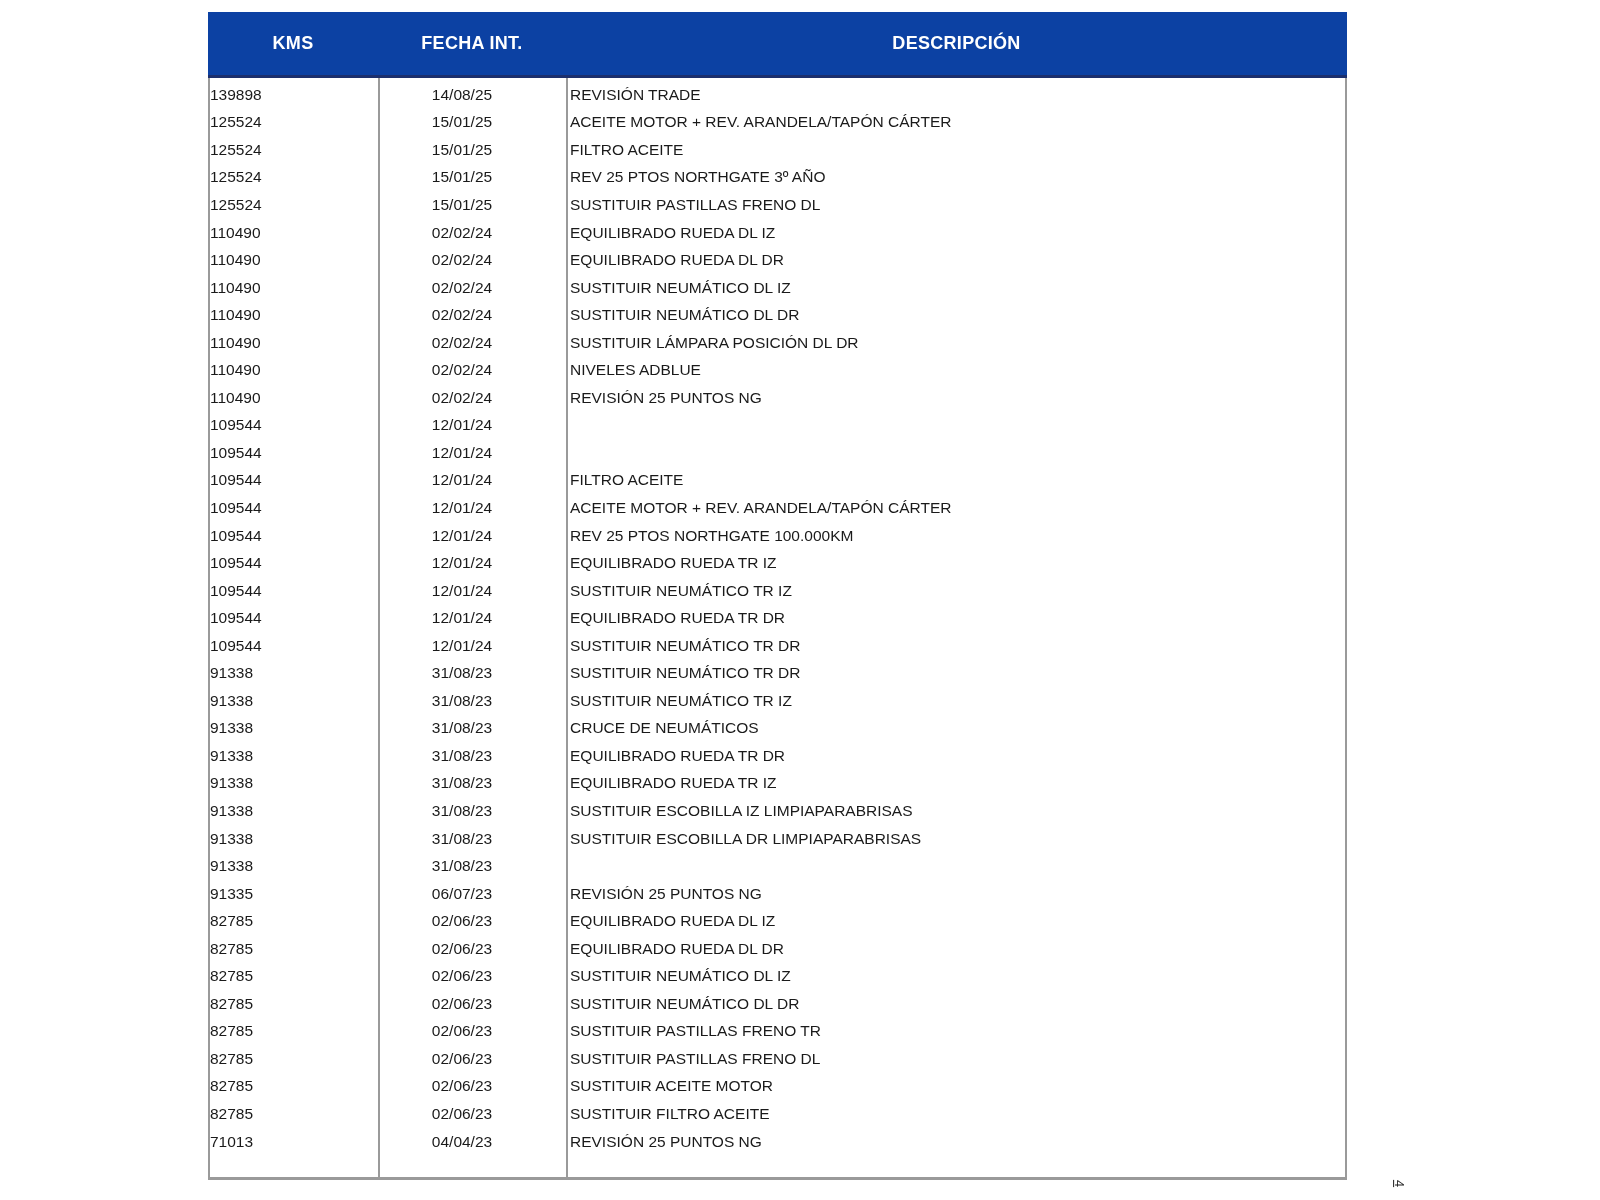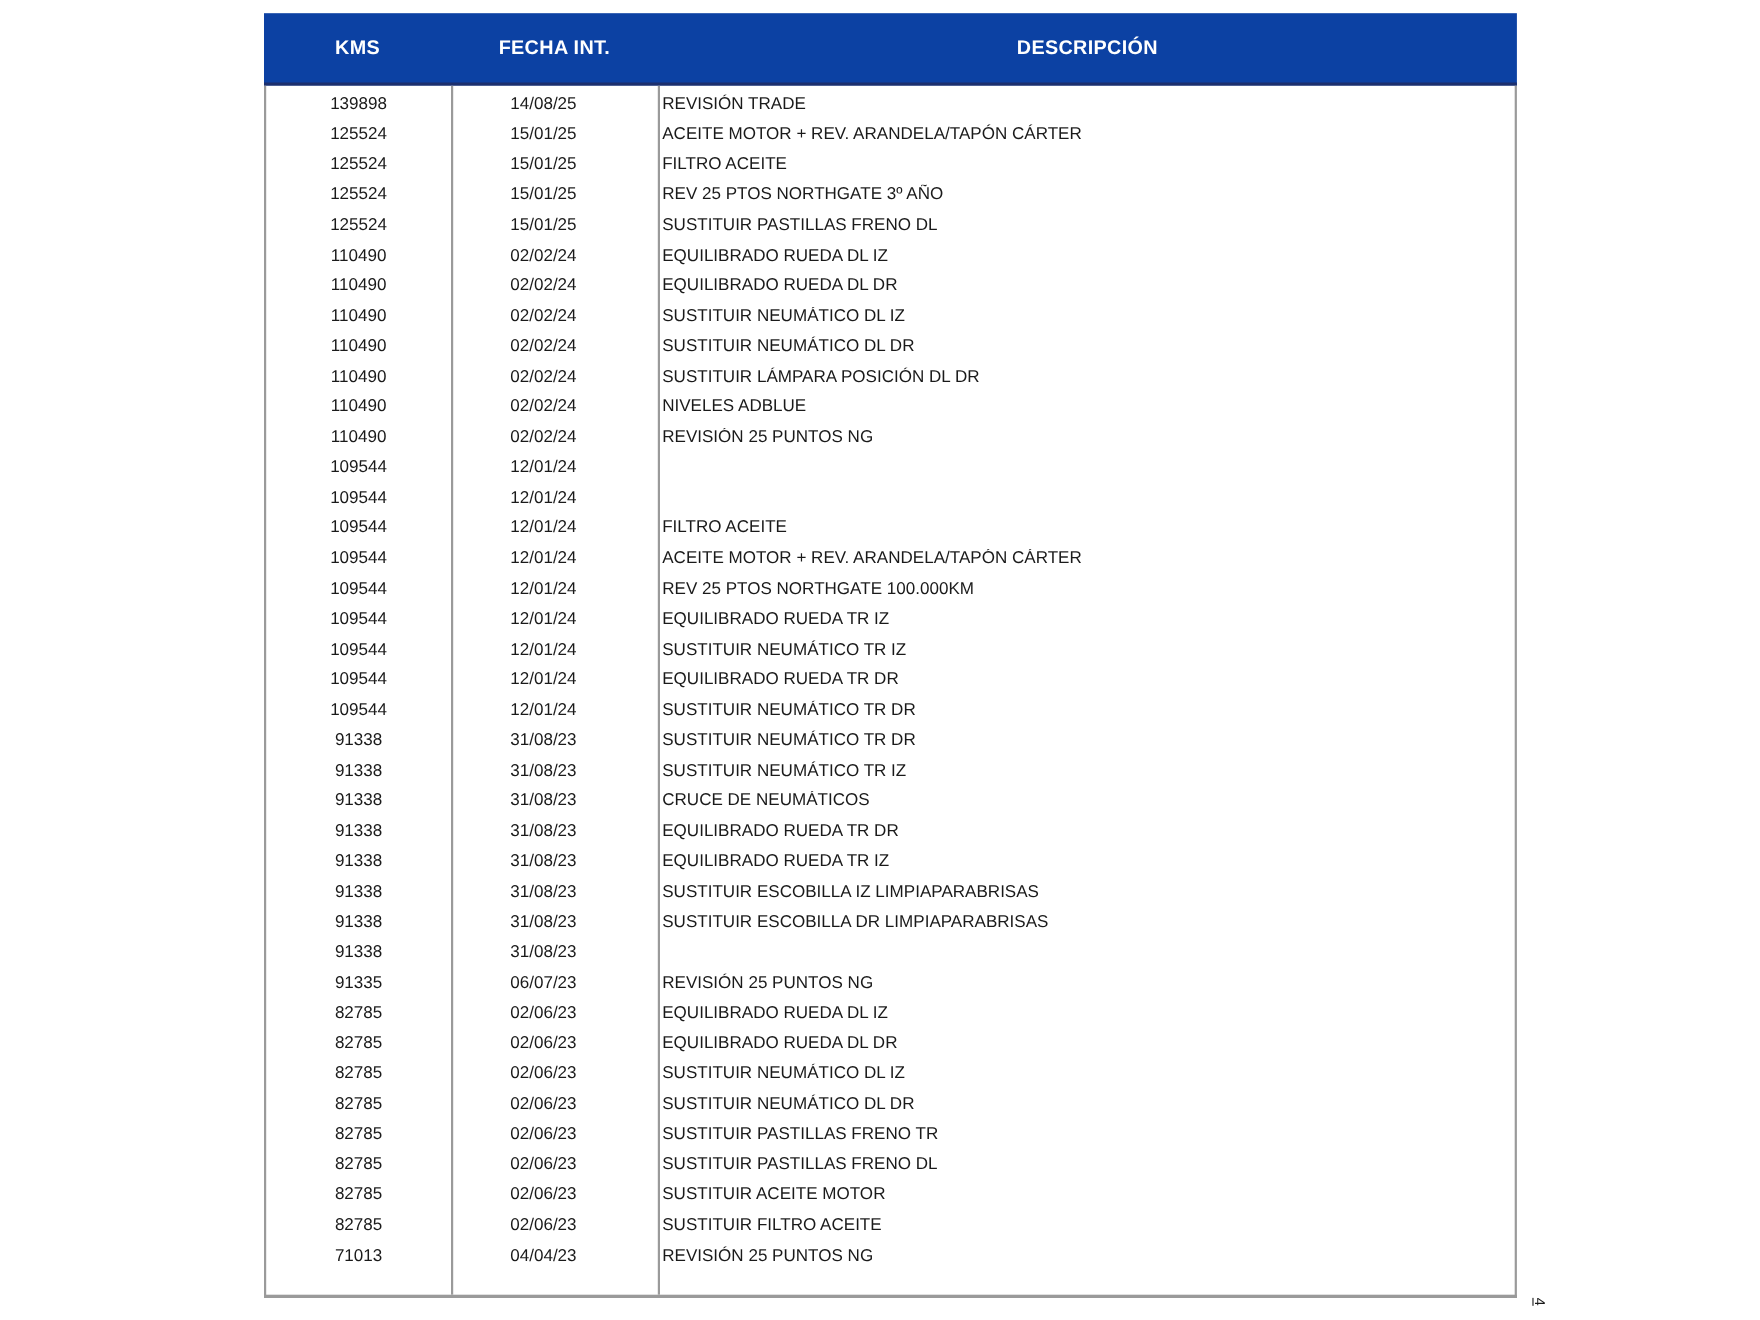--- a/index.html
+++ b/index.html
@@ -7,42 +7,42 @@
     --header-border:#1c2f6d;
     --table-border:#9a9a9a;
     --text:#1a1a1a;
     --header-text:#ffffff;
   }
   *{margin:0;padding:0;box-sizing:border-box;}
   html,body{width:1600px;height:1200px;background:#ffffff;overflow:hidden;
     font-family:"Liberation Sans","DejaVu Sans",sans-serif;color:var(--text);}
   .page{position:relative;width:1600px;height:1200px;background:#ffffff;}
 
-  .table-wrap{position:absolute;left:240px;top:12px;width:1139px;}
+  .table-wrap{position:absolute;left:208px;top:12px;width:1139px;}
 
   .thead{display:flex;height:66px;background:var(--header-bg);
     border-bottom:3px solid var(--header-border);align-items:center;}
   .th{color:var(--header-text);font-weight:bold;font-size:18px;text-align:center;
     letter-spacing:0.3px;}
   .th.c-kms{width:170px;}
   .th.c-fecha{width:188px;}
   .th.c-desc{flex:1;}
 
   .tbody{position:relative;height:1102px;background:#ffffff;
     border-left:2px solid var(--table-border);
     border-right:2px solid var(--table-border);
     border-bottom:3px solid var(--table-border);
     padding-top:3px;}
   .col-divider{position:absolute;top:0;bottom:0;width:2px;background:var(--table-border);}
   .col-divider.d1{left:168px;}
   .col-divider.d2{left:356px;}
 
   .row{display:flex;height:27.55px;align-items:center;font-size:15.5px;}
   .cell{white-space:nowrap;overflow:hidden;}
-  .cell.c-kms{width:168px;text-align:center;}
+  .cell.c-kms{width:168px;}
   .cell.c-fecha{width:168px;text-align:center;}
   .cell.c-desc{flex:1;text-align:left;padding-left:24px;}
 
   .page-number{position:absolute;left:1396px;top:1176px;font-size:13px;
     text-decoration:underline;transform:rotate(90deg);transform-origin:center;
     color:var(--text);}
 </style>
 </head>
 <body>
 

